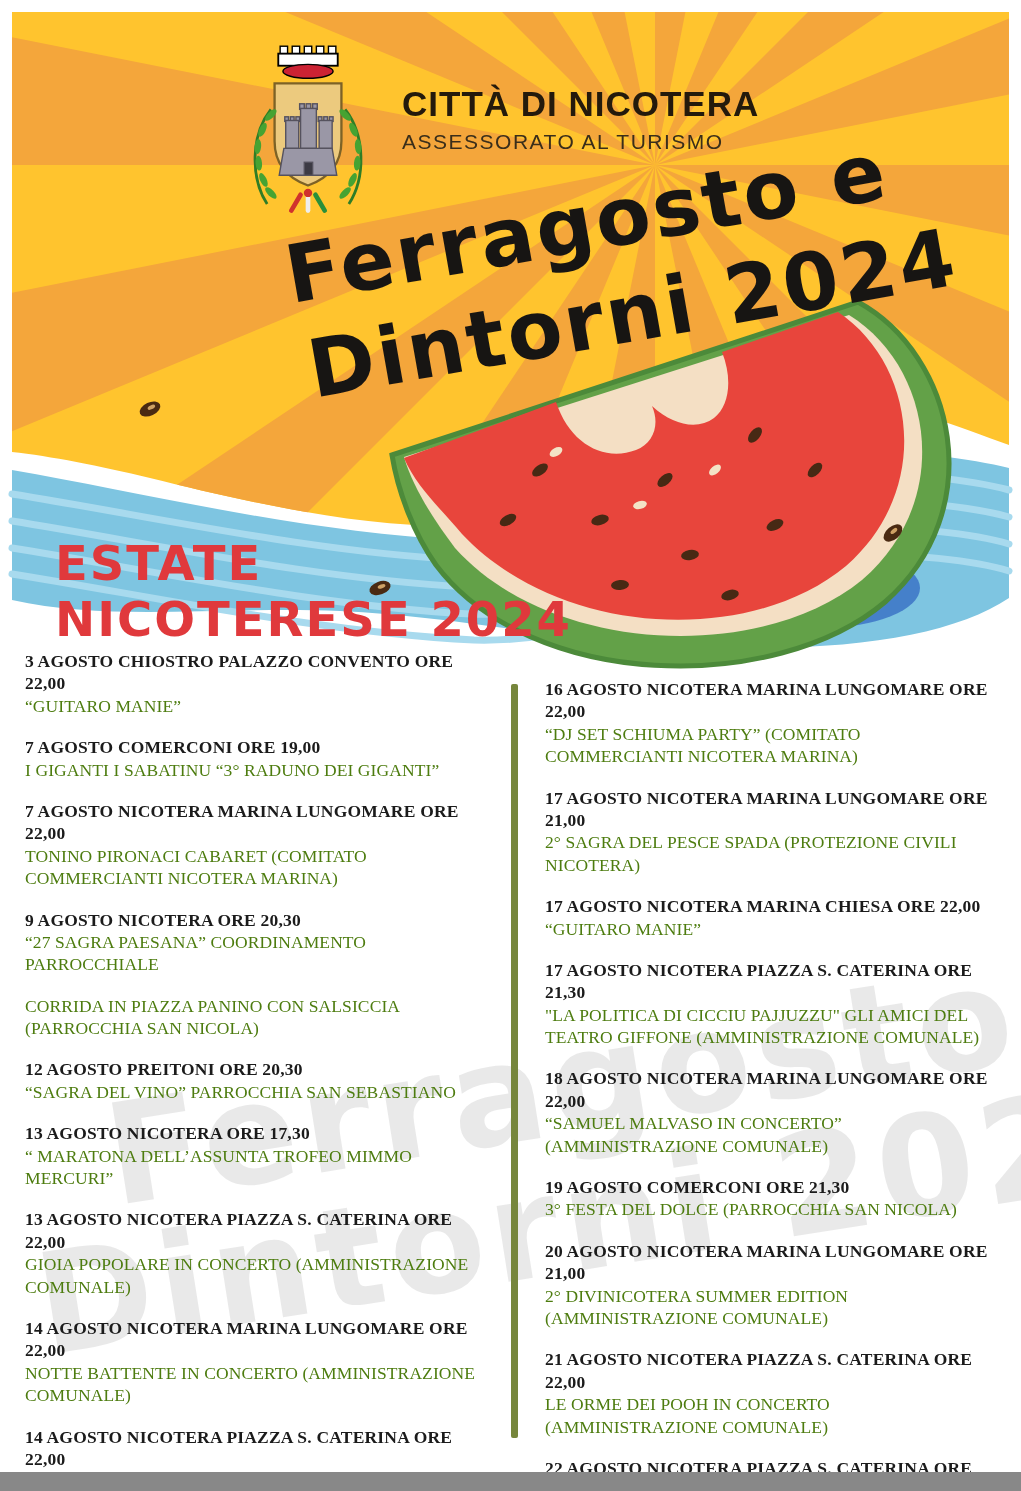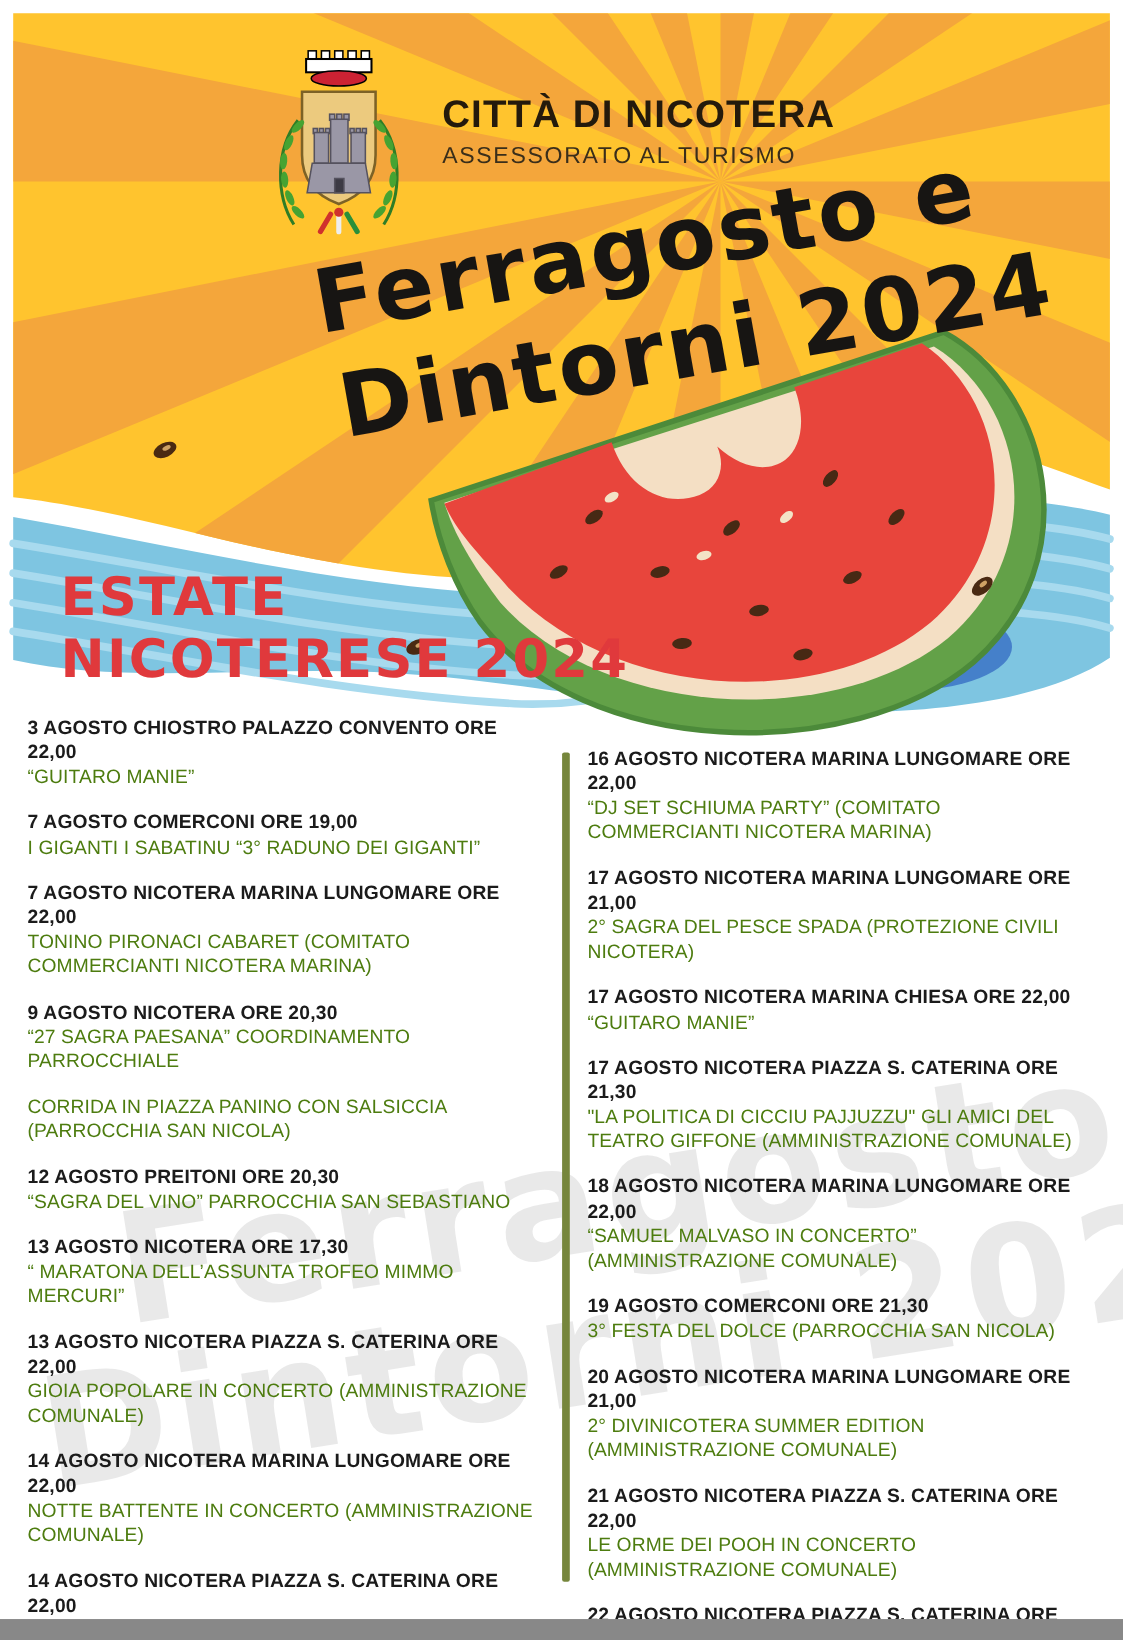--- a/index.html
+++ b/index.html
@@ -25,38 +25,38 @@
   
   .main-title{
     position:absolute;left:255px;top:176px;width:680px;z-index:2;
     transform:rotate(-10deg);text-align:center;color:var(--title_black);
     font-family:"DejaVu Sans", sans-serif;font-weight:800;
   }
   .main-title .t1{font-size:80px;letter-spacing:3px;}
   .main-title .t2{font-size:80px;letter-spacing:3px;margin-top:4px;transform:translateX(30px);}
   
   .season{
-    position:absolute;left:55px;top:516px;z-index:2;color:var(--accent_red);
+    position:absolute;left:55px;top:536px;z-index:2;color:var(--accent_red);
     font-family:"DejaVu Sans", sans-serif;font-weight:800;line-height:1.16;
     letter-spacing:2px;font-size:48px;
   }
   
   .watermark{
     position:absolute;left:6px;top:1104px;z-index:1;transform:rotate(-9deg);
     transform-origin:left top;font-family:"DejaVu Sans", sans-serif;
     font-weight:800;font-size:140px;line-height:0.98;letter-spacing:6px;
     color:rgba(40,40,40,0.10);white-space:nowrap;pointer-events:none;
   }
   .watermark .w1{padding-left:92px;}
   
   .events{position:absolute;left:25px;top:650px;right:12px;bottom:8px;z-index:2;display:flex;}
   .col-left{width:472px;flex:none;margin-right:14px;}
   .divider{width:7px;flex:none;background:var(--divider_olive);margin:34px 0 26px 0;border-radius:2px;}
-  .col-right{flex:1;padding:28px 14px 0 16px;}
-  .event{margin-bottom:19px;}
+  .col-right{flex:1;padding:28px 14px 0 27px;}
+  .event{margin-bottom:19px;font-family:Liberation Serif, serif;}
   .event-h{font-weight:700;font-size:17.5px;line-height:1.28;color:var(--text_dark);letter-spacing:0.2px;}
   .event-d{font-weight:400;font-size:17.5px;line-height:1.28;color:#4d7c0f;letter-spacing:0.1px;}
 </style>
 </head>
 <body>
 
 <div class="poster">
 
   <svg class="bg-art" width="1021" height="700" viewBox="0 0 1021 700" aria-hidden="true">
     <defs>

